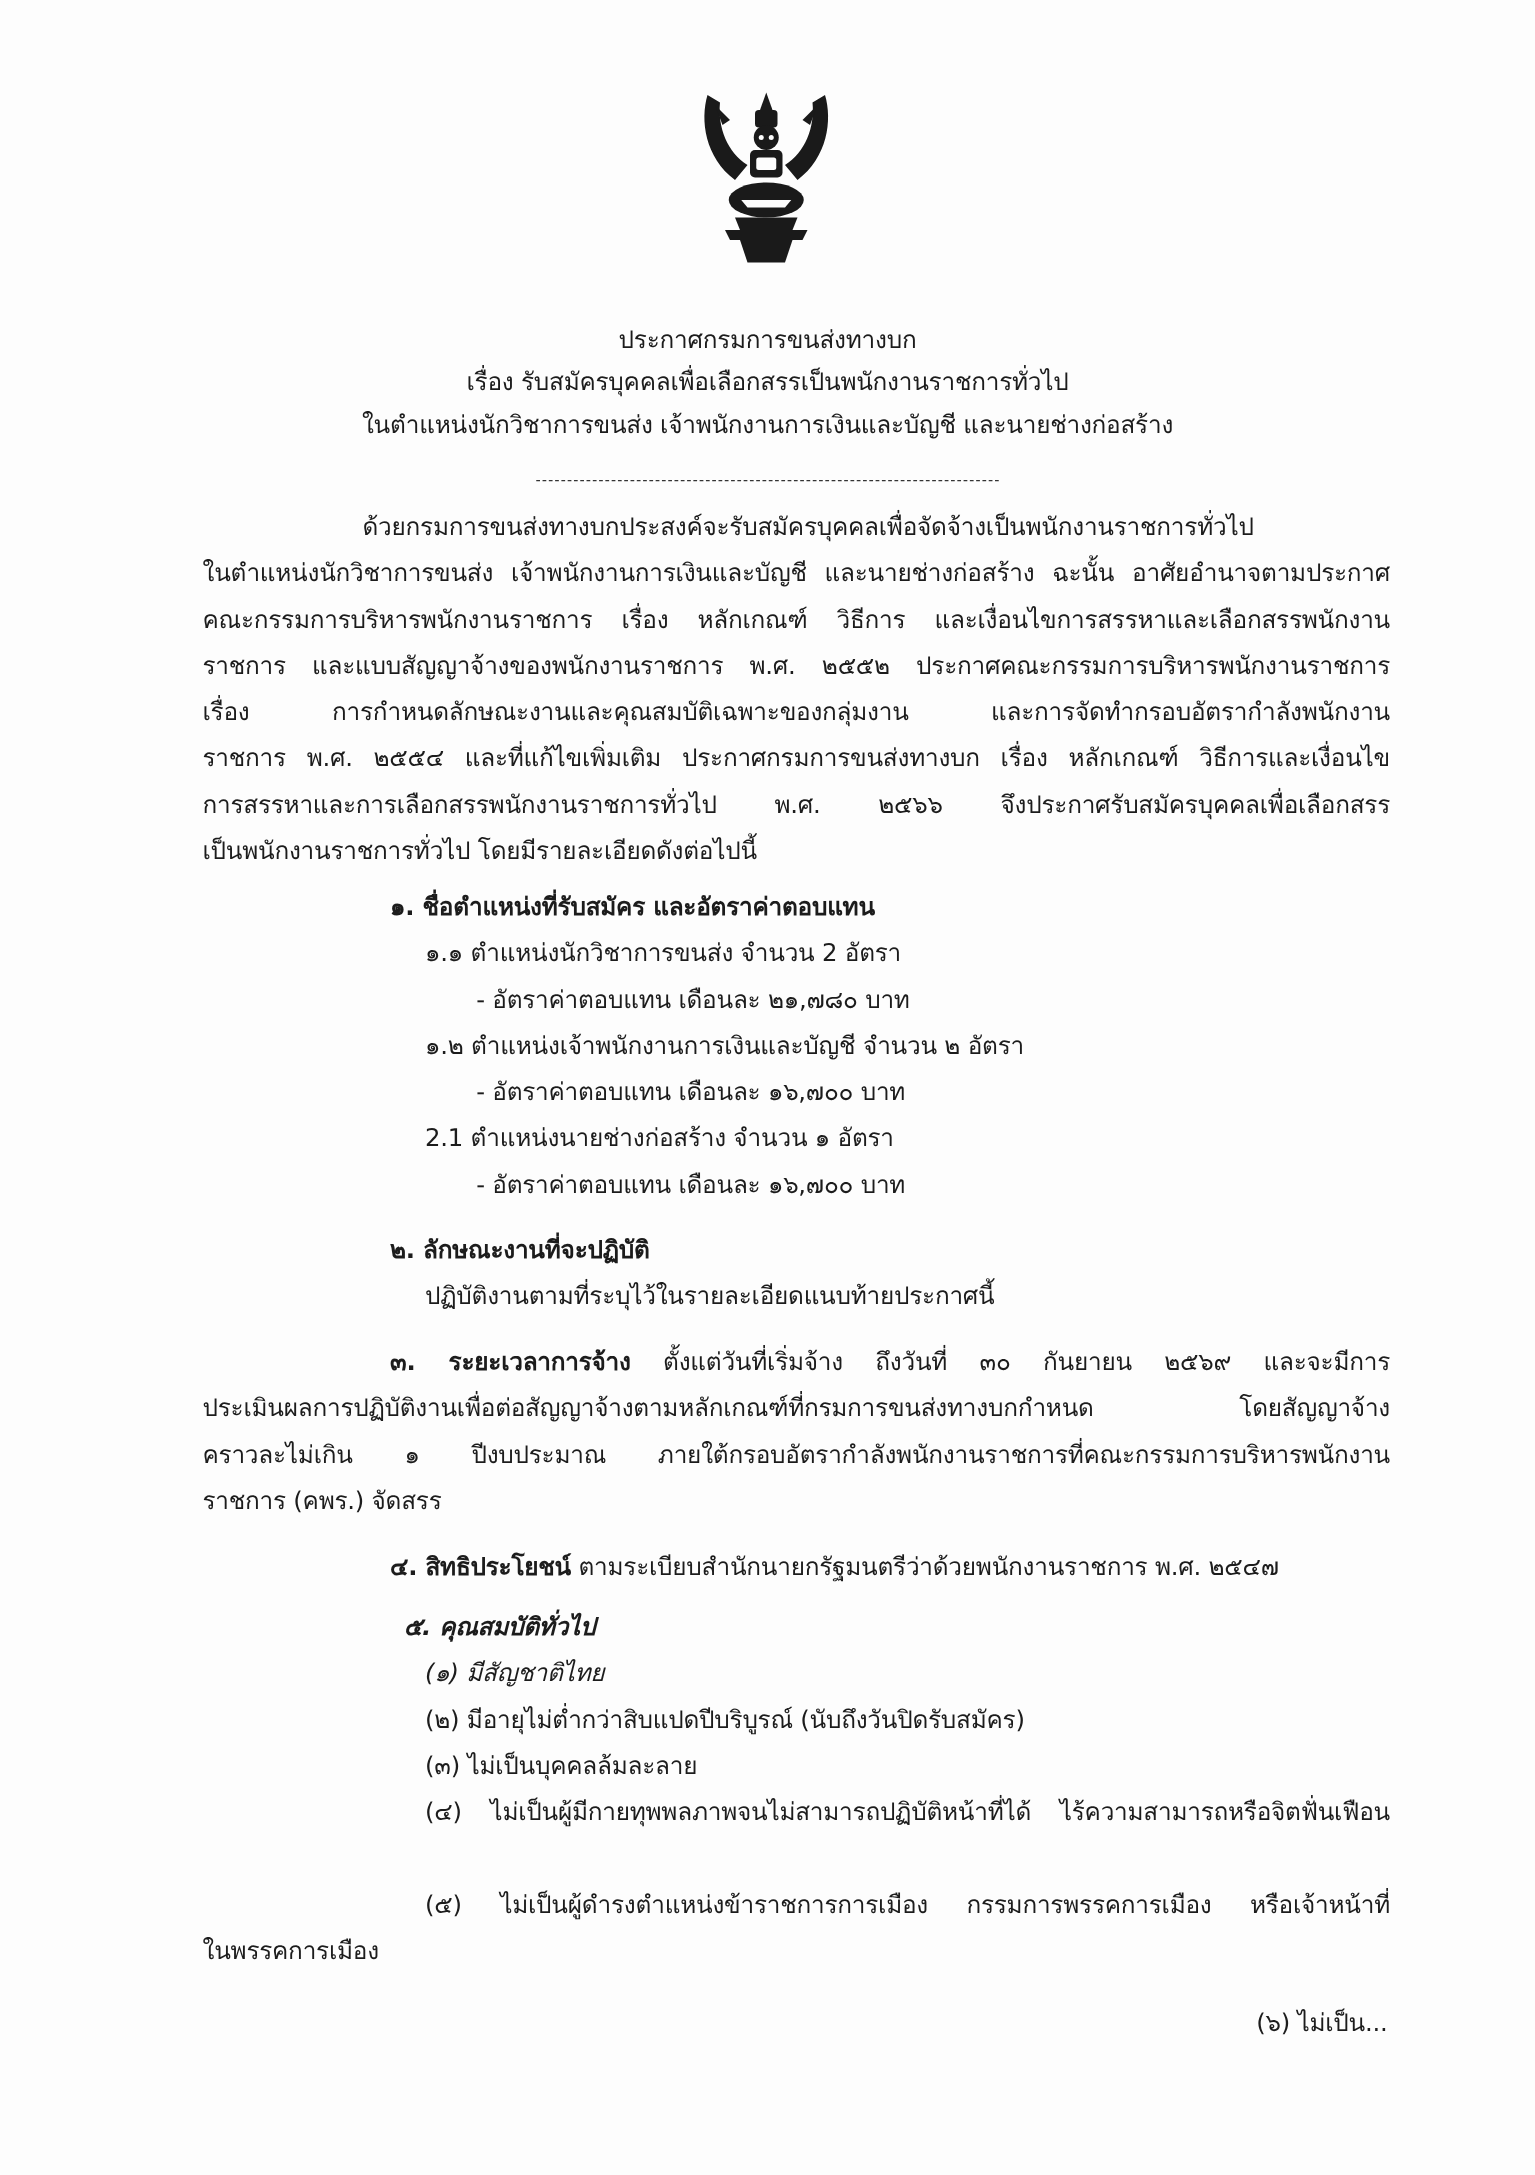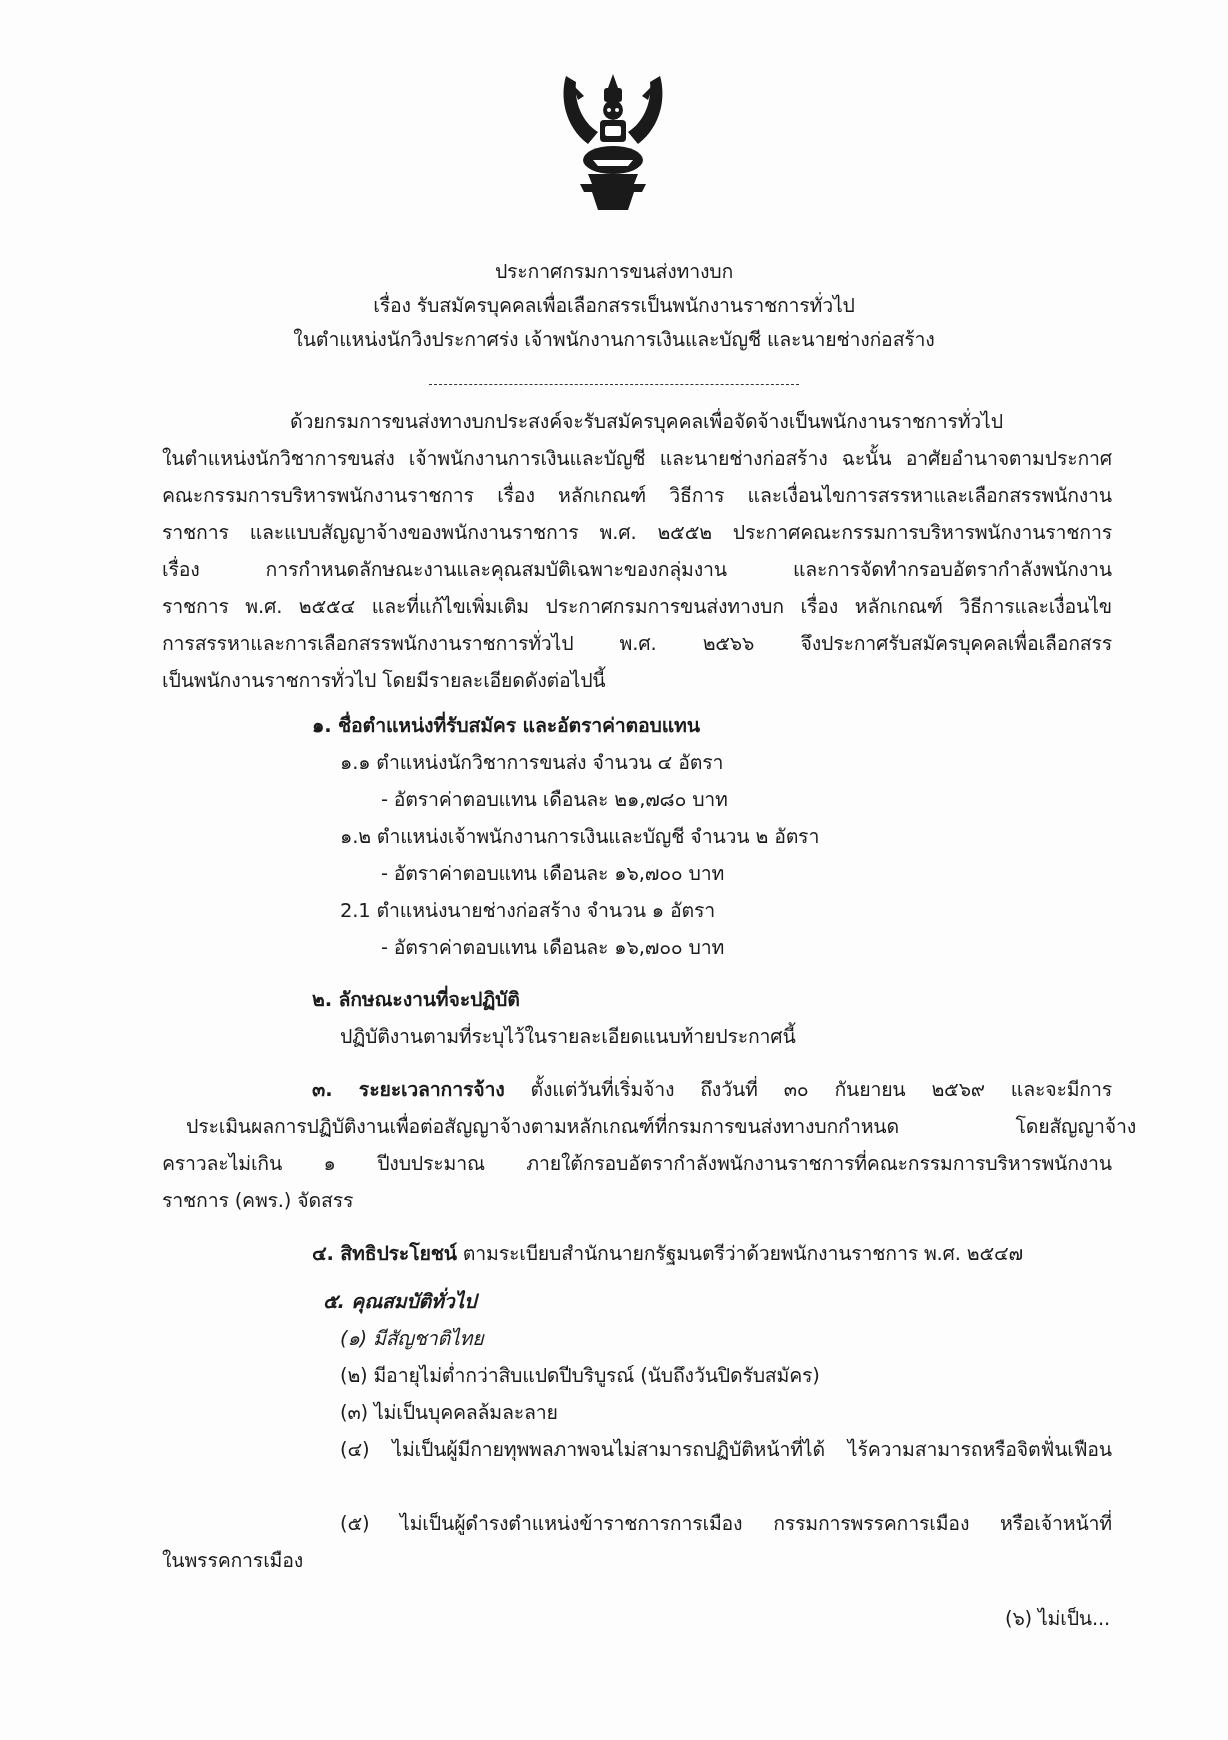--- a/index.html
+++ b/index.html
@@ -54,45 +54,45 @@
     <g fill="#fdfdfd">
       <ellipse cx="51" cy="44" rx="2" ry="2"></ellipse>
       <ellipse cx="59" cy="44" rx="2" ry="2"></ellipse>
       <rect x="47" y="60" width="16" height="10" rx="2"></rect>
       <path d="M35 94 L75 94 L70 100 L40 100 Z"></path>
     </g>
   </svg>
 
   <div class="line center" style="top:292px;">เรื่อง รับสมัครบุคคลเพื่อเลือกสรรเป็นพนักงานราชการทั่วไป</div>
   <div class="line center" style="top:258px;">ประกาศกรมการขนส่งทางบก</div>
-  <div class="line center" style="top:326px;">ในตำแหน่งนักวิงประกาศร่ง เจ้าพนักงานการเงินและบัญชี และนายช่างก่อสร้าง</div>
+  <div class="line center" style="top:326px;">ในตำแหน่งนักวิชาการขนส่ง เจ้าพนักงานการเงินและบัญชี และนายช่างก่อสร้าง</div>
   <div class="rule"></div>
 
   <div class="line just" style="top:408px; padding-left:128px; width:822px;">ด้วยกรมการขนส่งทางบกประสงค์จะรับสมัครบุคคลเพื่อจัดจ้างเป็นพนักงานราชการทั่วไป</div>
   <div class="line just" style="top:445px;">ในตำแหน่งนักวิชาการขนส่ง เจ้าพนักงานการเงินและบัญชี และนายช่างก่อสร้าง ฉะนั้น อาศัยอำนาจตามประกาศ</div>
   <div class="line just" style="top:482px;">คณะกรรมการบริหารพนักงานราชการ เรื่อง หลักเกณฑ์ วิธีการ และเงื่อนไขการสรรหาและเลือกสรรพนักงาน</div>
   <div class="line just" style="top:519px;">ราชการ และแบบสัญญาจ้างของพนักงานราชการ พ.ศ. ๒๕๕๒ ประกาศคณะกรรมการบริหารพนักงานราชการ</div>
   <div class="line just" style="top:556px;">เรื่อง การกำหนดลักษณะงานและคุณสมบัติเฉพาะของกลุ่มงาน และการจัดทำกรอบอัตรากำลังพนักงาน</div>
   <div class="line just" style="top:593px;">ราชการ พ.ศ. ๒๕๕๔ และที่แก้ไขเพิ่มเติม ประกาศกรมการขนส่งทางบก เรื่อง หลักเกณฑ์ วิธีการและเงื่อนไข</div>
   <div class="line just" style="top:630px;">การสรรหาและการเลือกสรรพนักงานราชการทั่วไป พ.ศ. ๒๕๖๖ จึงประกาศรับสมัครบุคคลเพื่อเลือกสรร</div>
   <div class="line just last" style="top:667px;">เป็นพนักงานราชการทั่วไป โดยมีรายละเอียดดังต่อไปนี้</div>
 
   <div class="line bold" style="top:712px; left:312px;">๑. ชื่อตำแหน่งที่รับสมัคร และอัตราค่าตอบแทน</div>
-  <div class="line" style="top:749px; left:340px;">๑.๑ ตำแหน่งนักวิชาการขนส่ง จำนวน ๔ อัตรา</div>
+  <div class="line" style="top:749px; left:340px;">๑.๑ ตำแหน่งนักวิชาการขนส่ง จำนวน 2 อัตรา</div>
   <div class="line" style="top:786px; left:381px;">- อัตราค่าตอบแทน เดือนละ ๒๑,๗๘๐ บาท</div>
   <div class="line" style="top:823px; left:340px;">๑.๒ ตำแหน่งเจ้าพนักงานการเงินและบัญชี จำนวน ๒ อัตรา</div>
   <div class="line" style="top:860px; left:381px;">- อัตราค่าตอบแทน เดือนละ ๑๖,๗๐๐ บาท</div>
   <div class="line" style="top:897px; left:340px;">2.1 ตำแหน่งนายช่างก่อสร้าง จำนวน ๑ อัตรา</div>
   <div class="line" style="top:934px; left:381px;">- อัตราค่าตอบแทน เดือนละ ๑๖,๗๐๐ บาท</div>
 
   <div class="line bold" style="top:986px; left:312px;">๒. ลักษณะงานที่จะปฏิบัติ</div>
   <div class="line" style="top:1023px; left:340px;">ปฏิบัติงานตามที่ระบุไว้ในรายละเอียดแนบท้ายประกาศนี้</div>
 
   <div class="line just" style="top:1076px; padding-left:150px; width:800px;"><span class="b">๓. ระยะเวลาการจ้าง</span><span> ตั้งแต่วันที่เริ่มจ้าง ถึงวันที่ ๓๐ กันยายน ๒๕๖๙ และจะมีการ</span></div>
-  <div class="line just" style="top:1113px;margin-left:24px;">ประเมินผลการปฏิบัติงานเพื่อต่อสัญญาจ้างตามหลักเกณฑ์ที่กรมการขนส่งทางบกกำหนด โดยสัญญาจ้าง</div>
+  <div class="line just" style="top:1113px;">ประเมินผลการปฏิบัติงานเพื่อต่อสัญญาจ้างตามหลักเกณฑ์ที่กรมการขนส่งทางบกกำหนด โดยสัญญาจ้าง</div>
   <div class="line just" style="top:1150px;">คราวละไม่เกิน ๑ ปีงบประมาณ ภายใต้กรอบอัตรากำลังพนักงานราชการที่คณะกรรมการบริหารพนักงาน</div>
   <div class="line" style="top:1187px; left:162px;">ราชการ (คพร.) จัดสรร</div>
 
   <div class="line" style="top:1240px; left:312px;"><span class="b">๔. สิทธิประโยชน์</span><span> ตามระเบียบสำนักนายกรัฐมนตรีว่าด้วยพนักงานราชการ พ.ศ. ๒๕๔๗</span></div>
 
   <div class="line bold" style="top:1288px; left:323px;font-style:italic;">๕. คุณสมบัติทั่วไป</div>
   <div class="line" style="top:1325px; left:340px;font-style:italic;">(๑) มีสัญชาติไทย</div>
   <div class="line" style="top:1362px; left:340px;">(๒) มีอายุไม่ต่ำกว่าสิบแปดปีบริบูรณ์ (นับถึงวันปิดรับสมัคร)</div>
   <div class="line" style="top:1399px; left:340px;">(๓) ไม่เป็นบุคคลล้มละลาย</div>
   <div class="line just" style="top:1436px; padding-left:178px; width:772px;">(๔) ไม่เป็นผู้มีกายทุพพลภาพจนไม่สามารถปฏิบัติหน้าที่ได้ ไร้ความสามารถหรือจิตฟั่นเฟือน</div>

